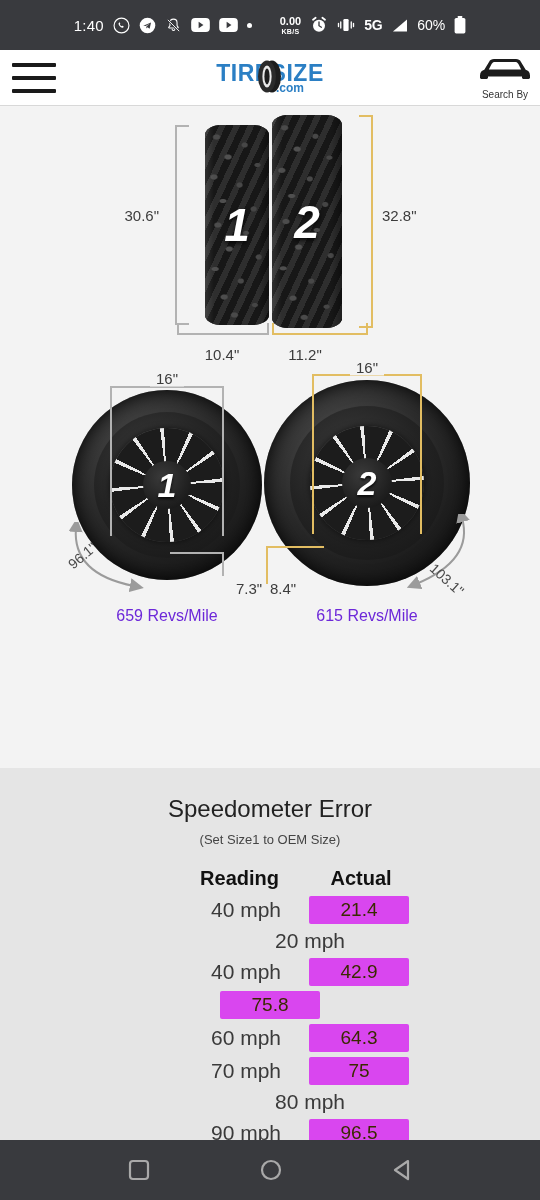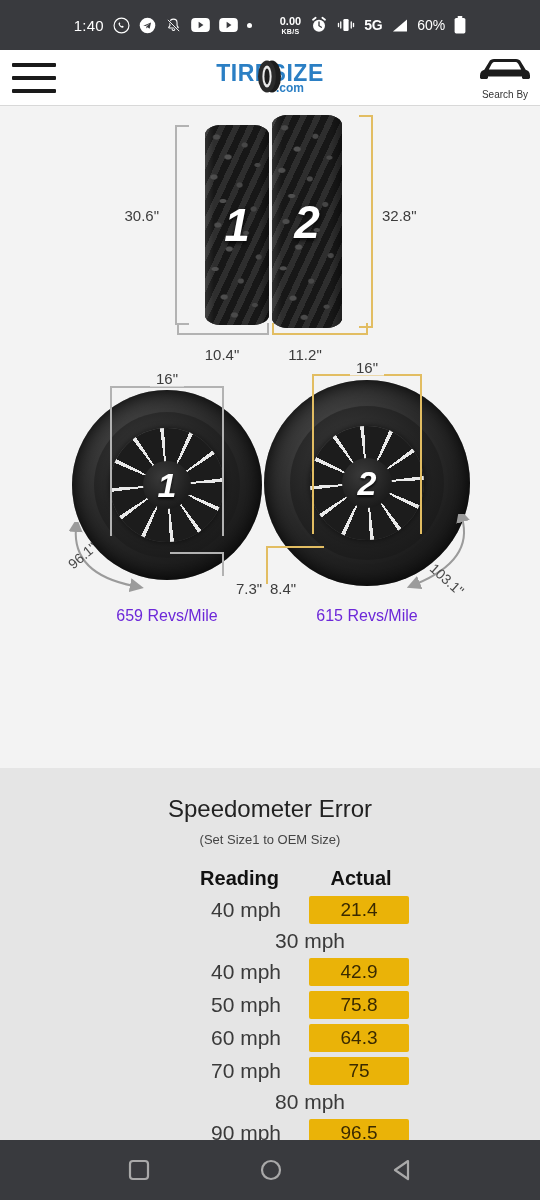--- a/index.html
+++ b/index.html
@@ -214,21 +214,21 @@
   .sp-h2 { width: 100px; text-align: center; }
   .sp-row {
     display: flex; justify-content: center; gap: 28px;
     align-items: center; margin-bottom: 5px;
   }
   .sp-read {
     width: 150px; text-align: right; font-size: 21px; color: #3a3a3a;
   }
   .sp-act {
     width: 100px; text-align: center; font-size: 19px; color: #3a2a00;
-    background: #eab308; padding: 3px 0; border-radius: 2px;
+    background: #d946ef; padding: 3px 0; border-radius: 2px;
   }
 
   
   .navbar {
     position: absolute; bottom: 0; left: 0;
     width: 540px; height: 60px;
     background: #393a3e;
     display: flex; align-items: center; justify-content: center;
     gap: 110px;
   }
@@ -473,28 +473,27 @@
       <div class="sp-head">
         <span class="sp-h1">Reading</span>
         <span class="sp-h2">Actual</span>
       </div>
 
       <div class="sp-row">
         <span class="sp-read">40 mph</span>
         <span class="sp-act">21.4</span>
       </div>
       <div class="sp-row">
-        <span class="sp-read">30 mph</span>
+        <span class="sp-read">20 mph</span>
       </div>
       <div class="sp-row">
         <span class="sp-read">40 mph</span>
         <span class="sp-act">42.9</span>
       </div>
       <div class="sp-row">
-        <span class="sp-read">50 mph</span>
         <span class="sp-act">75.8</span>
       </div>
       <div class="sp-row">
         <span class="sp-read">60 mph</span>
         <span class="sp-act">64.3</span>
       </div>
       <div class="sp-row">
         <span class="sp-read">70 mph</span>
         <span class="sp-act">75</span>
       </div>

